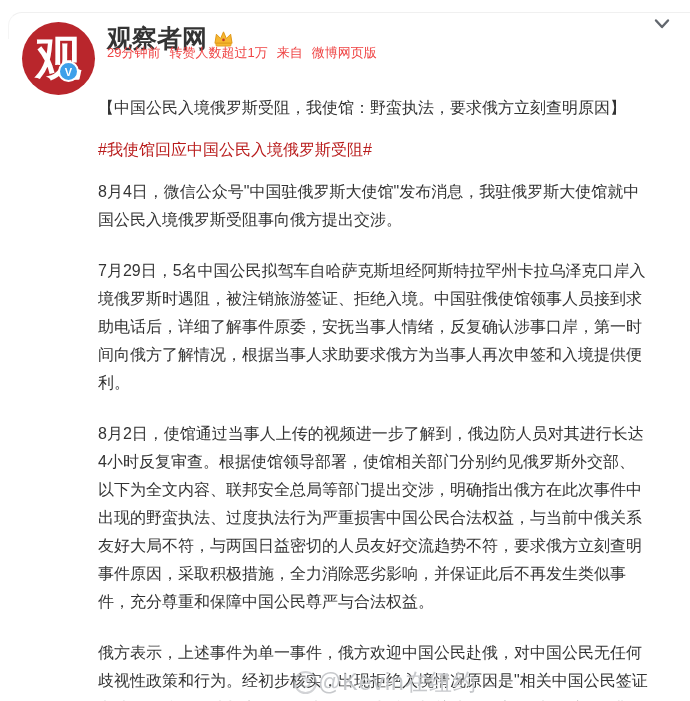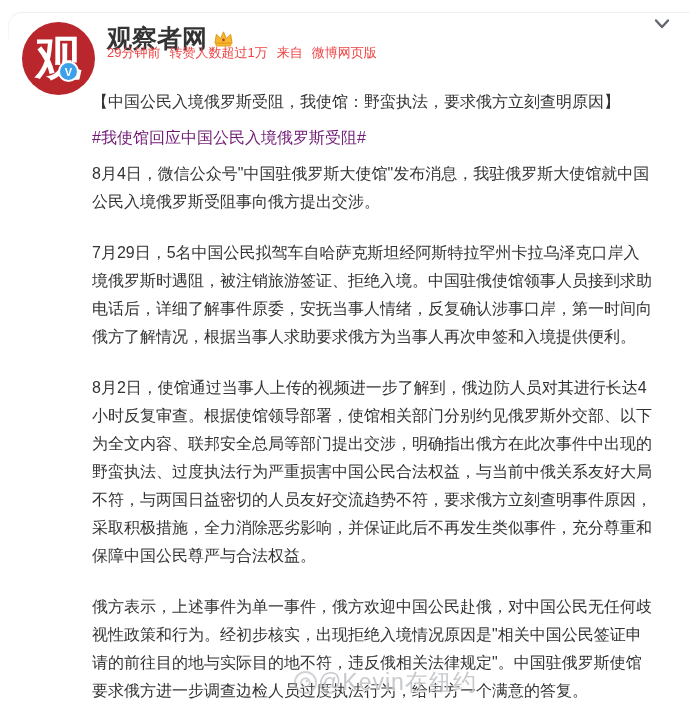--- a/index.html
+++ b/index.html
@@ -52,22 +52,22 @@
   .chevron{
     position:absolute;right:18px;top:14px;width:20px;height:20px;
     cursor:pointer;color:#62676e;
   }
   
   .content{
     position:absolute;left:84px;top:80px;width:578px;
     font-size:16px;line-height:28px;color:#333333;
     letter-spacing:0;
   }
-  .content p{margin:8px;}
-  .hashtag{color:#701a75;cursor:pointer;}
+  .content p{margin:14px;}
+  .hashtag{color:#b91c1c;cursor:pointer;}
   .para{margin-top:23px !important;}
   
   .watermark{
     position:absolute;left:293px;top:667px;
     display:flex;align-items:center;
     color:rgba(164,168,173,0.62);
     font-size:23px;letter-spacing:1px;
     text-shadow:0 1px 0 rgba(255,255,255,0.85);
     pointer-events:none;white-space:nowrap;
   }

